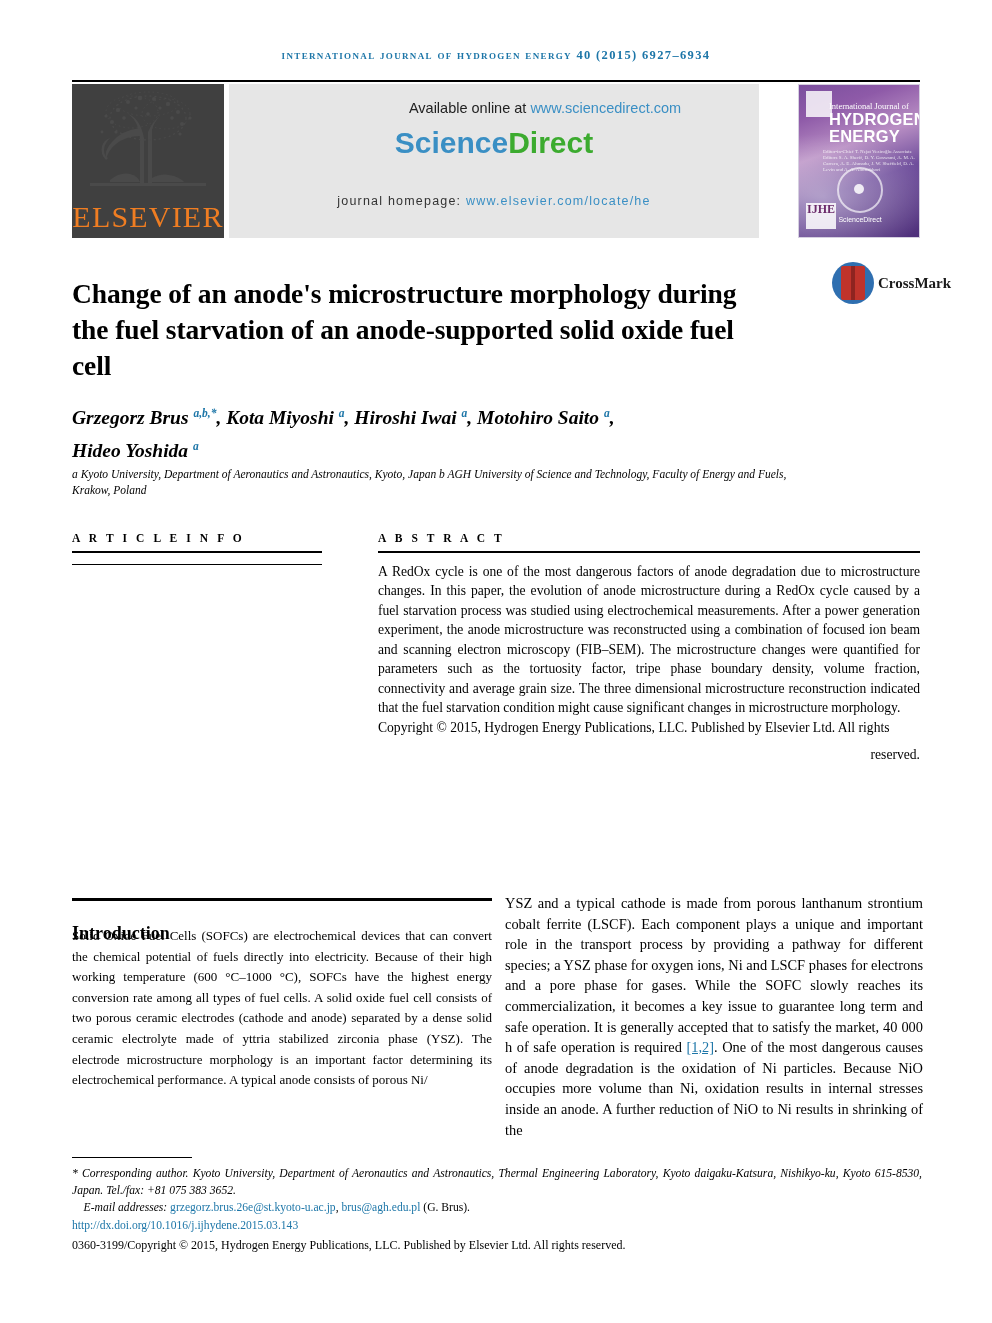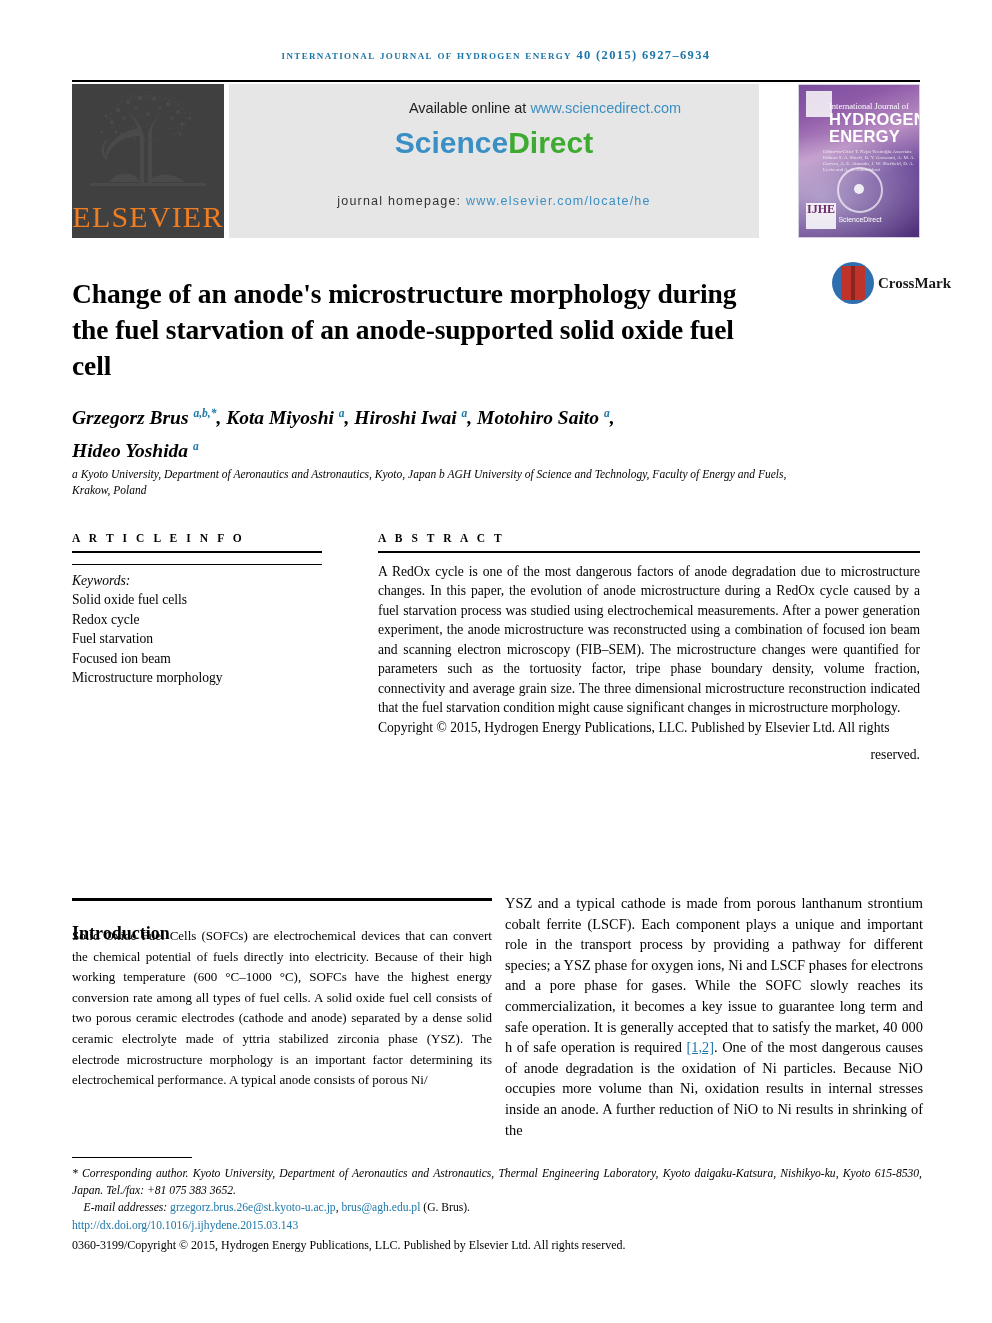--- a/index.html
+++ b/index.html
@@ -403,28 +403,20 @@
   </div>
   <div class="affil">
     a Kyoto University, Department of Aeronautics and Astronautics, Kyoto, Japan
     b AGH University of Science and Technology, Faculty of Energy and Fuels, Krakow, Poland
   </div>
 
   <div class="col-info">
     <div class="sec-head">A R T I C L E   I N F O</div>
     <div class="hr-thin"></div>
     <div class="hr-mid"></div>
-    <div class="info-body" style="margin-top:4px">
-      <div class="it">Keywords:</div>
-      <div>Solid oxide fuel cells</div>
-      <div>Redox cycle</div>
-      <div>Fuel starvation</div>
-      <div>Focused ion beam</div>
-      <div>Microstructure morphology</div>
-    </div>
   </div>
 
   <div class="col-abs">
     <div class="sec-head">A B S T R A C T</div>
     <div class="hr-thin"></div>
     <div class="abs-body">A RedOx cycle is one of the most dangerous factors of anode degradation due to microstructure changes. In this paper, the evolution of anode microstructure during a RedOx cycle caused by a fuel starvation process was studied using electrochemical measurements. After a power generation experiment, the anode microstructure was reconstructed using a combination of focused ion beam and scanning electron microscopy (FIB–SEM). The microstructure changes were quantified for parameters such as the tortuosity factor, tripe phase boundary density, volume fraction, connectivity and average grain size. The three dimensional microstructure reconstruction indicated that the fuel starvation condition might cause significant changes in microstructure morphology.</div>
     <div class="abs-body abs-copy" style="margin-top:0">Copyright © 2015, Hydrogen Energy Publications, LLC. Published by Elsevier Ltd. All rights</div>
     <div class="abs-body abs-copy-last" style="margin-top:8px">reserved.</div>
   </div>
 

